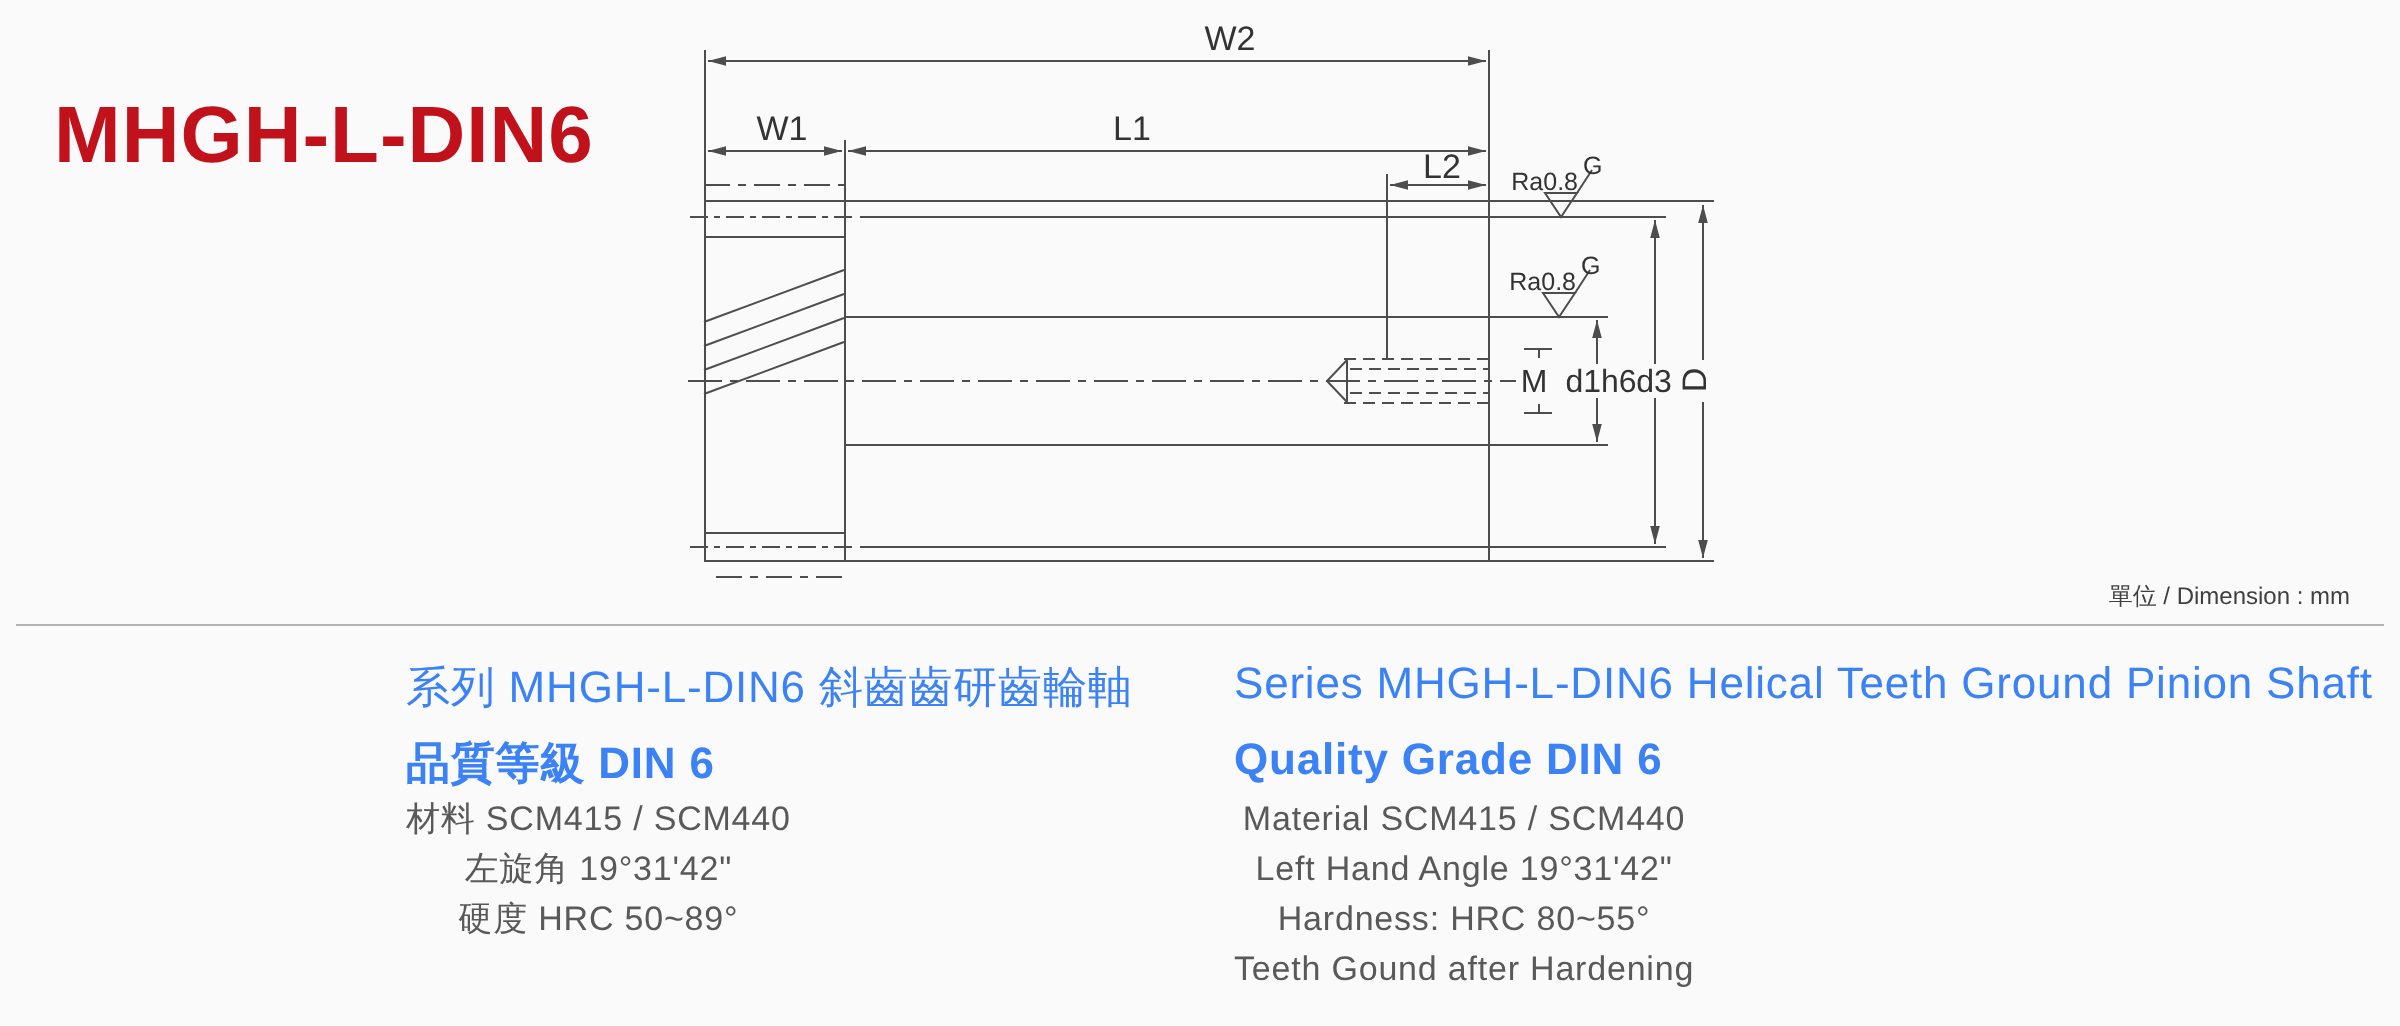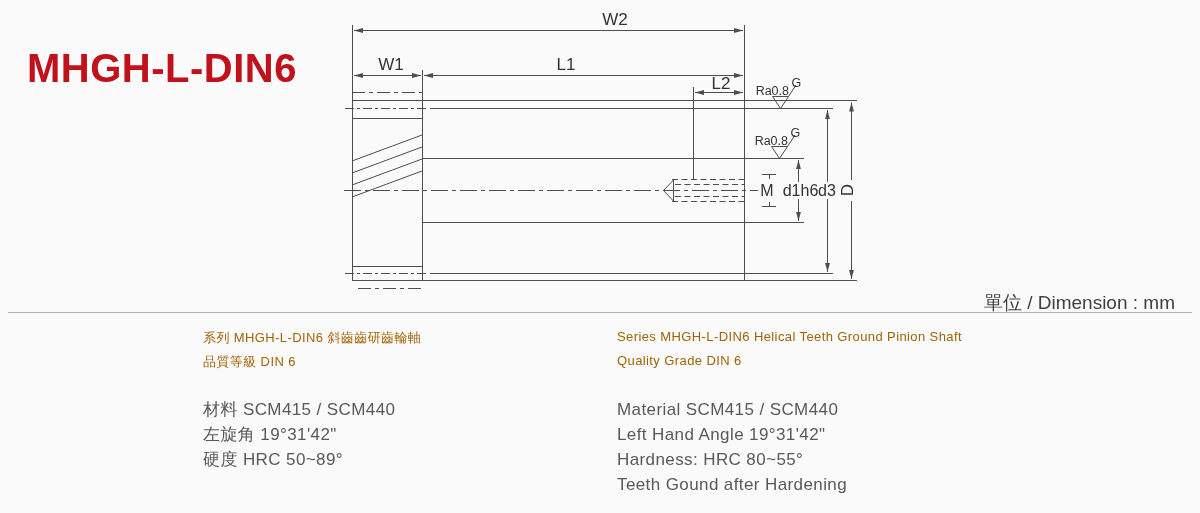--- a/index.html
+++ b/index.html
@@ -1,29 +1,29 @@
 <!DOCTYPE html>
 <html><head>
 <meta charset="utf-8">
 <style>
   html,body{margin:0;padding:0;}
   body{font-family:"Liberation Sans",sans-serif;}
   .page{position:relative;width:1200px;height:513px;background:#fbfafa;overflow:hidden;}
   .page-title{position:absolute;left:27px;top:46px;font-size:40px;font-weight:bold;color:#c1121c;letter-spacing:0.5px;}
   .drawing-svg{position:absolute;left:0;top:0;}
-  .unit-note{position:absolute;top:290px;right:25px;font-size:19px;color:#3f3f3f;margin-left:42px;}
+  .unit-note{position:absolute;top:290px;right:25px;font-size:12px;color:#3f3f3f;margin-left:42px;}
   .divider{position:absolute;top:312px;left:8px;width:1184px;height:1px;background:#b3b3b3;}
   .spec-col{position:absolute;top:0;width:460px;}
   .col-zh{left:203px;}
   .col-en{left:617px;}
-  .spec-series{position:absolute;white-space:nowrap;font-size:13px;color:#a16207;letter-spacing:0.4px;}
+  .spec-series{position:absolute;white-space:nowrap;font-size:22px;color:#3b82f6;letter-spacing:0.4px;}
   .spec-series.l1{top:329px;}
-  .spec-series.l2{top:353px;}
+  .spec-series.l2{top:367px;font-weight:bold;}
   .spec-details{position:absolute;top:397px;font-size:17px;color:#595959;letter-spacing:0.4px;}
-  .spec-details div{height:25px;line-height:25px;white-space:nowrap;}
+  .spec-details div{height:25px;line-height:25px;white-space:nowrap;text-align:center;}
 </style>
 </head>
 <body>
 
 <div class="page">
 
   <div class="page-title">MHGH-L-DIN6</div>
 
   <svg class="drawing-svg" width="1200" height="513" viewBox="0 0 1200 513" xmlns="http://www.w3.org/2000/svg">
     <defs>

